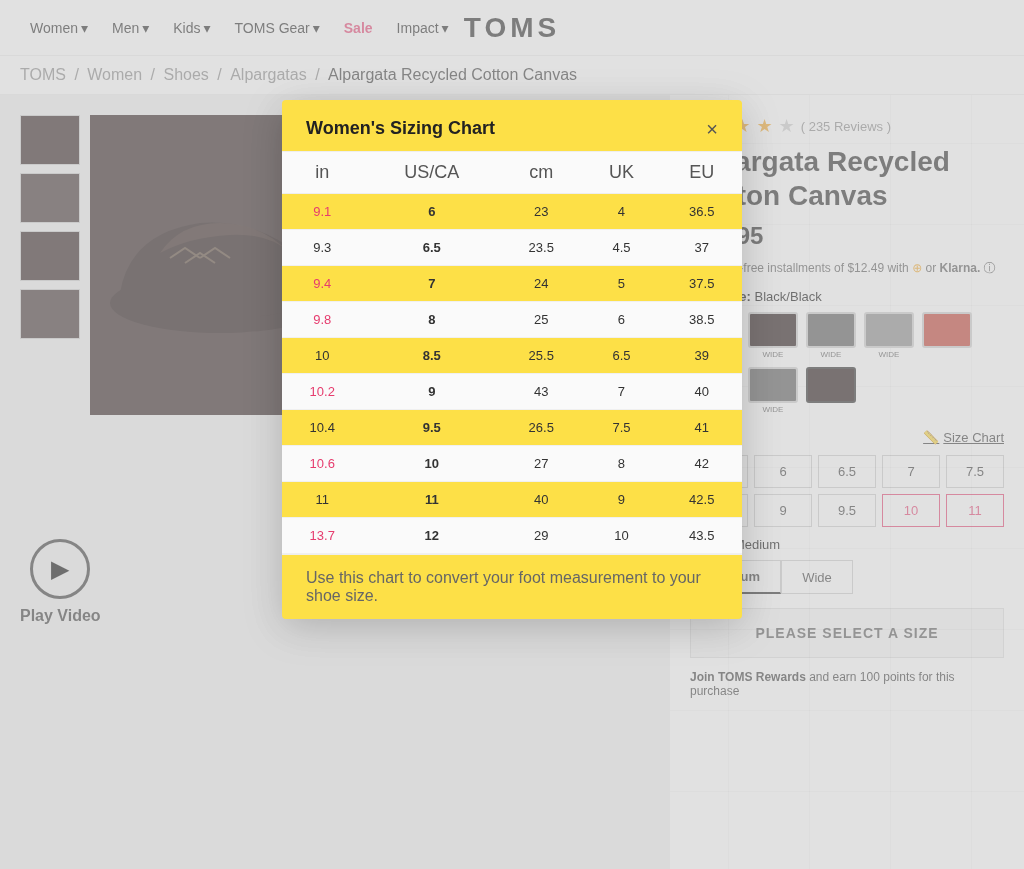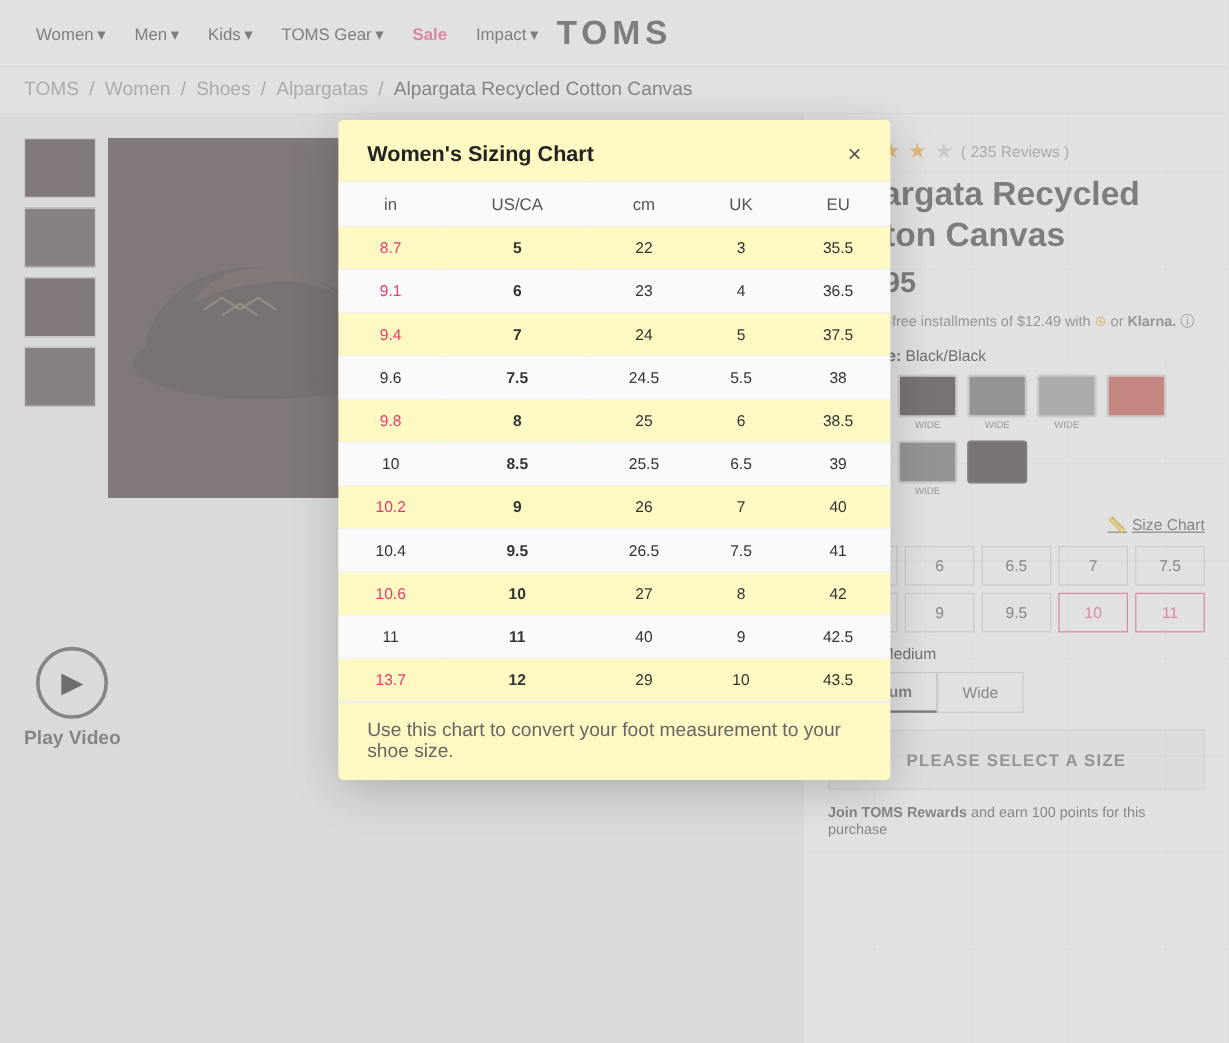--- a/index.html
+++ b/index.html
@@ -122,36 +122,36 @@
     
     .overlay {
       position: fixed; top: 0; left: 0; width: 100%; height: 100%;
       background: rgba(200,200,200,0.55); z-index: 100;
       display: flex; align-items: flex-start; justify-content: center;
       padding-top: 100px;
     }
 
     
     .modal {
-      background: #fef9c3; width: 460px; border-radius: 4px;
+      background: #fde047; width: 460px; border-radius: 4px;
       box-shadow: 0 8px 40px rgba(0,0,0,0.2); position: relative;
       max-height: 600px; overflow-y: auto;
     }
     .modal-header {
       display: flex; justify-content: space-between; align-items: center;
       padding: 18px 24px 12px; border-bottom: 1px solid #eee;
     }
     .modal-title { font-size: 18px; font-weight: bold; color: #222; }
     .modal-close {
       font-size: 20px; cursor: pointer; color: #555; background: none; border: none;
       line-height: 1;
     }
     .modal-table { width: 100%; border-collapse: collapse; margin: 0; }
     .modal-table th {
-      font-size: 14px; font-weight: normal; color: #555;
+      font-size: 18px; font-weight: normal; color: #555;
       padding: 10px 8px; text-align: center; background: #fafafa;
       border-bottom: 1px solid #eee;
     }
     .modal-table td {
       font-size: 13px; color: #333; padding: 10px 8px;
       text-align: center; border-bottom: 1px solid #f0f0f0;
     }
     .modal-table tr:nth-child(even) { background: #fafafa; }
     .modal-table td:nth-child(2) { font-weight: bold; }
     .modal-footer {
@@ -375,66 +375,59 @@
       <thead>
         <tr>
           <th>in</th>
           <th>US/CA</th>
           <th>cm</th>
           <th>UK</th>
           <th>EU</th>
         </tr>
       </thead>
       <tbody id="sizing-tbody">
-      <tr>
-            <td style="color: rgb(230, 60, 110);">8.7</td>
-            <td>5</td>
-            <td>22</td>
-            <td>3</td>
-            <td>35.5</td>
-          </tr>
           <tr>
             <td style="color: rgb(230, 60, 110);">9.1</td>
             <td>6</td>
             <td>23</td>
             <td>4</td>
             <td>36.5</td>
           </tr>
           <tr>
+            <td>9.3</td>
+            <td>6.5</td>
+            <td>23.5</td>
+            <td>4.5</td>
+            <td>37</td>
+          </tr>
+          <tr>
             <td style="color: rgb(230, 60, 110);">9.4</td>
             <td>7</td>
             <td>24</td>
             <td>5</td>
             <td>37.5</td>
           </tr>
           <tr>
-            <td>9.6</td>
-            <td>7.5</td>
-            <td>24.5</td>
-            <td>5.5</td>
-            <td>38</td>
-          </tr>
-          <tr>
             <td style="color: rgb(230, 60, 110);">9.8</td>
             <td>8</td>
             <td>25</td>
             <td>6</td>
             <td>38.5</td>
           </tr>
           <tr>
             <td>10</td>
             <td>8.5</td>
             <td>25.5</td>
             <td>6.5</td>
             <td>39</td>
           </tr>
           <tr>
             <td style="color: rgb(230, 60, 110);">10.2</td>
             <td>9</td>
-            <td>26</td>
+            <td>43</td>
             <td>7</td>
             <td>40</td>
           </tr>
           <tr>
             <td>10.4</td>
             <td>9.5</td>
             <td>26.5</td>
             <td>7.5</td>
             <td>41</td>
           </tr>

